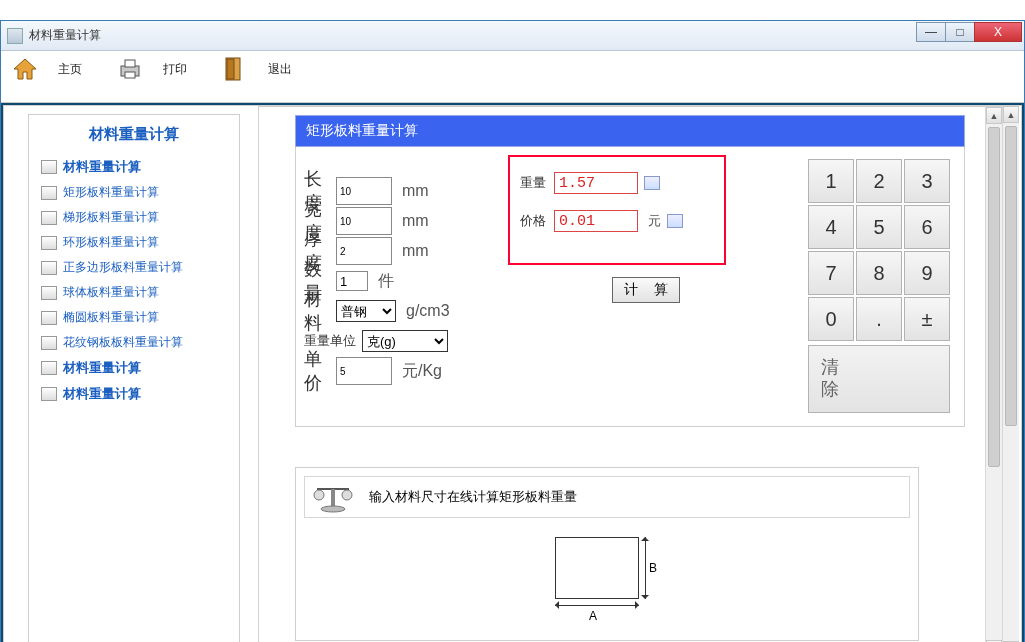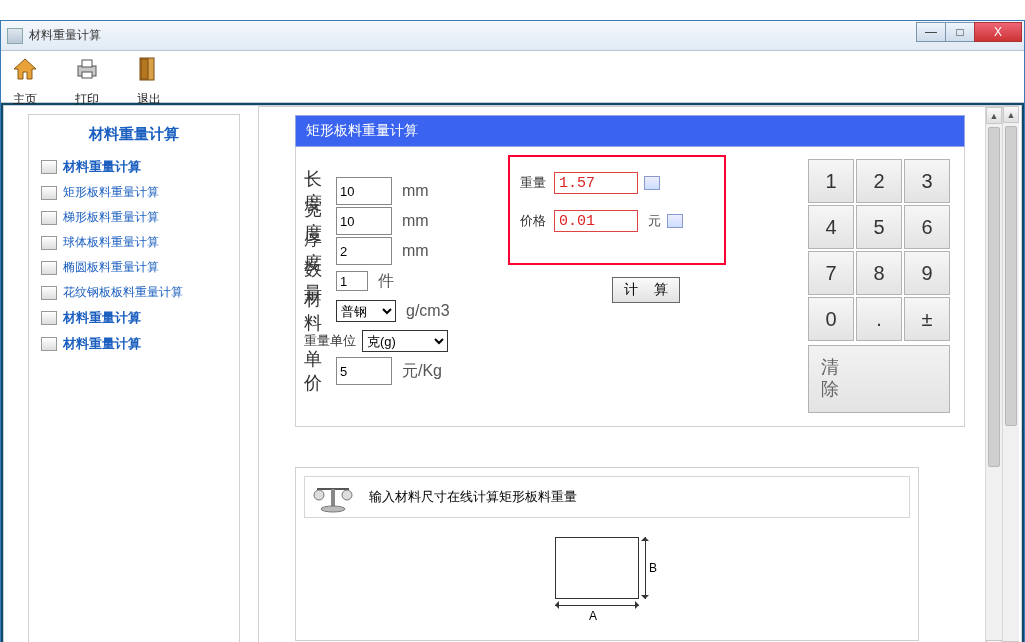--- a/index.html
+++ b/index.html
@@ -7,38 +7,38 @@
 .window { width: 1025px; height: 642px; border: 1px solid #3a7ab5; background: #0c4a6e; position: relative; margin-top: 20px; }
 .titlebar { height: 30px; background: linear-gradient(#f4f8fc,#e1eaf4); display: flex; align-items: center; justify-content: space-between; border-bottom: 1px solid #b9c8d8; }
 .titlebar-left { display: flex; align-items: center; padding-left: 6px; gap: 6px; }
 .titlebar-icon { width:16px; height:16px; background: linear-gradient(#dfe7ef,#b9c8d8); border:1px solid #8aa; }
 .titlebar-title { font-size: 12px; color:#333; }
 .titlebar-btns { display:flex; height:22px; margin-right:2px; margin-top:-6px;}
 .tb-btn { width:30px; height:20px; border:1px solid #7a96b0; background: linear-gradient(#eef4fb,#cfdceb); display:flex; align-items:center; justify-content:center; font-size:12px; color:#333; margin-left:-1px; cursor:pointer;}
 .tb-btn.close { background: linear-gradient(#e67,#c33); color:#fff; width:48px; border-color:#a33;}
 .tb-btn.max { font-weight:bold; }
 .toolbar { height:52px; border-bottom:1px solid #c8c8c8; display:flex; align-items:flex-start; padding:4px 10px; gap:34px; background:#fff;}
-.tool-item { display:flex; flex-direction:column; align-items:center; gap:10px; cursor:pointer; padding-top:2px;}
+.tool-item { display:flex; flex-direction:row; align-items:center; gap:19px; cursor:pointer; padding-top:2px;}
 .tool-icon { width:28px; height:24px; display:flex; align-items:center; justify-content:center;}
 .tool-label { font-size:12px; color:#222;}
 .body-area { position:absolute; top:84px; left:2px; right:2px; bottom:2px; border:1px solid #d0d0d0; background:#fff; overflow:hidden; }
 .sidebar { position:absolute; left:24px; top:8px; width:212px; height:560px; border:1px solid #cfcfcf; background:#fff; padding:6px 2px;}
 .sidebar-title { color:#1b5fc0; font-size:15px; font-weight:bold; text-align:center; padding:4px 0 10px; }
 .sb-item { display:flex; align-items:center; gap:6px; padding:4px 10px; cursor:pointer; }
 .sb-item .ico { width:16px; height:14px; border:1px solid #999; background:linear-gradient(#fff,#ddd); flex:none;}
 .sb-item .txt { color:#1b5fc0; font-size:12px; }
 .sb-item.bold .txt { font-weight:bold; font-size:13px;}
 .main { position:absolute; left:290px; top:8px; width:670px; }
 .panel-header { background:#3a63ef; color:#fff; font-size:14px; padding:6px 10px; border:1px solid #97a9e5;}
 .panel-body { border:1px solid #cfcfcf; border-top:none; padding:8px 8px 10px; background:#fff; position:relative; display:flex; }
 .input-col { width:200px; padding-top:24px; }
 .irow { display:flex; align-items:center; margin-bottom:6px; height:24px;}
 .irow .lab { width:32px; font-size:18px; color:#333;}
 .irow .lab2 { width:58px; font-size:13px; color:#333;}
-.irow input.num { width:56px; height:20px; border:1px solid #888; padding:13px 3px; font-size:13px; font-family:inherit;}
+.irow input.num { width:56px; height:20px; border:1px solid #888; padding:13px 3px; font-size:10px; font-family:inherit;}
 .irow input.num2 { width:32px; height:20px; border:1px solid #888; padding:1px 3px; font-size:13px; font-family:inherit;}
 .irow select { height:22px; border:1px solid #333; font-size:13px; font-family:inherit; background:#fff;}
 .irow .unit { margin-left:10px; font-size:16px; color:#555;}
 .result-col { flex:none; margin-left:4px; width:240px; position:relative; }
 .result-box { border:2px solid #f03; padding:12px 10px 18px; margin-top:0; width:218px;}
 .res-row { display:flex; align-items:center; margin-bottom:10px; height:28px;}
 .res-row .lab { width:34px; font-size:13px; color:#333;}
 .res-row .outp { width:84px; height:22px; border:1px solid #d44; color:#d22; font-size:15px; font-family:"Courier New",monospace; padding:0 4px; display:flex; align-items:center;}
 .res-row .un { margin-left:10px; font-size:13px; color:#555;}
 .copy-ico { width:16px; height:14px; border:1px solid #89c; background:linear-gradient(#eef,#cdf); display:inline-block; margin-left:6px; cursor:pointer;}
@@ -122,20 +122,28 @@
       <div class="sb-item">
           <span class="ico"></span>
           <span class="txt">矩形板料重量计算</span>
         </div>
       <div class="sb-item">
           <span class="ico"></span>
           <span class="txt">梯形板料重量计算</span>
         </div>
       <div class="sb-item">
           <span class="ico"></span>
+          <span class="txt">环形板料重量计算</span>
+        </div>
+      <div class="sb-item">
+          <span class="ico"></span>
+          <span class="txt">正多边形板料重量计算</span>
+        </div>
+      <div class="sb-item">
+          <span class="ico"></span>
           <span class="txt">球体板料重量计算</span>
         </div>
       <div class="sb-item">
           <span class="ico"></span>
           <span class="txt">椭圆板料重量计算</span>
         </div>
       <div class="sb-item">
           <span class="ico"></span>
           <span class="txt">花纹钢板板料重量计算</span>
         </div>

